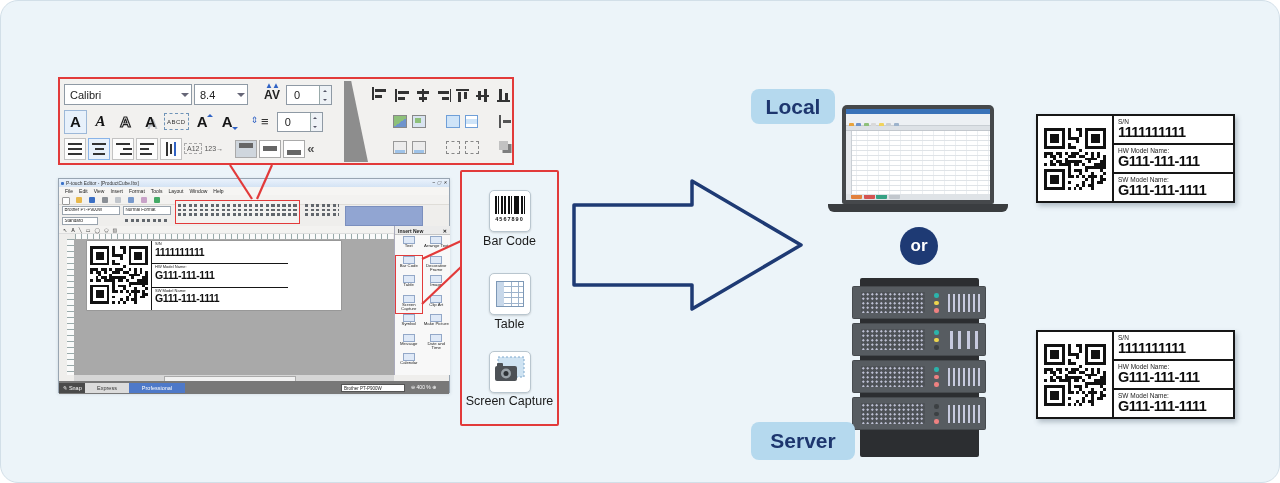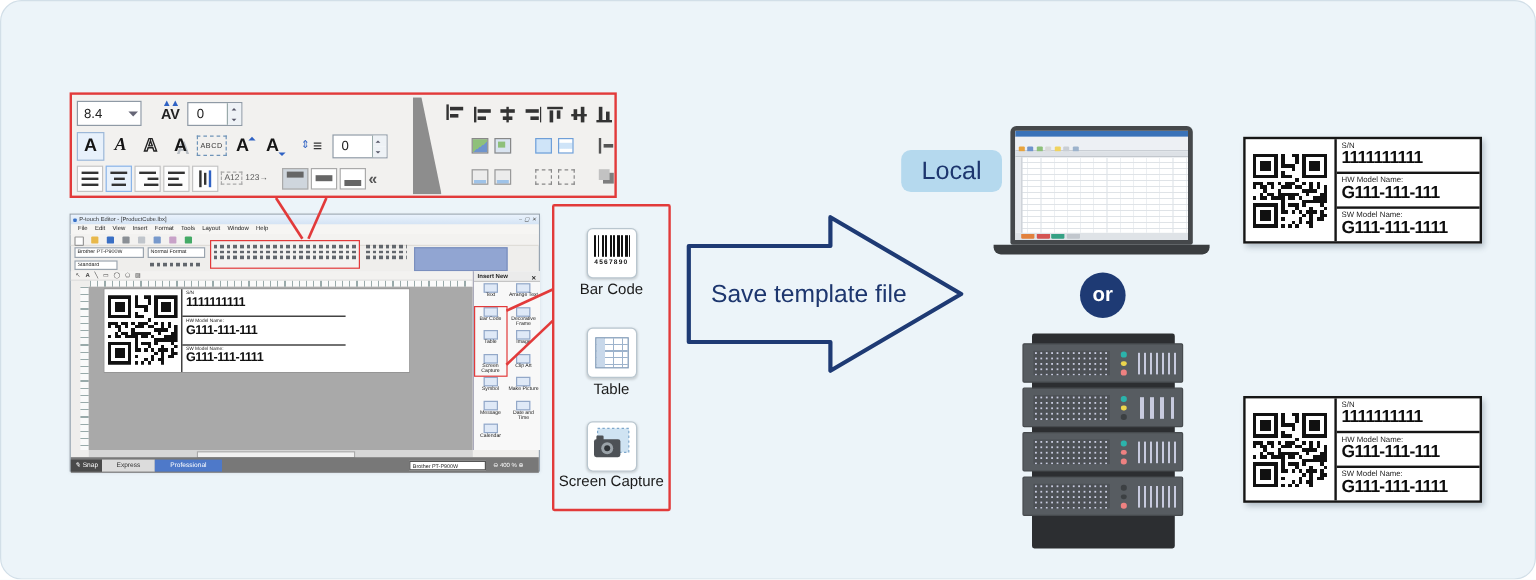--- a/index.html
+++ b/index.html
@@ -114,21 +114,21 @@
   
   .sidebox{position:absolute;left:459px;top:169px;width:99px;height:256px;border:2.5px solid #e23a3a;border-radius:2px;box-sizing:border-box;}
   .cico{position:absolute;left:50%;transform:translateX(-50%);width:40px;height:40px;background:#fff;border:1px solid #b9c6cf;border-radius:5px;box-shadow:0 1px 2px rgba(0,0,0,.15);}
   .bars{position:absolute;left:5px;right:5px;top:5px;height:18px;background:repeating-linear-gradient(90deg,#111 0 2px,#fff 2px 3px,#111 3px 4.5px,#fff 4.5px 6.5px);}
   .bdig{position:absolute;left:0;right:0;top:25px;text-align:center;font-size:5.5px;font-weight:700;letter-spacing:1px;color:#111;}
   .tbl{position:absolute;left:6px;right:6px;top:7px;bottom:7px;border:1px solid #7d98b6;background:linear-gradient(90deg,#c8d8ea 0 7px,rgba(0,0,0,0) 7px),repeating-linear-gradient(180deg,rgba(0,0,0,0) 0 4.5px,#9db3cc 4.5px 5.5px),repeating-linear-gradient(90deg,rgba(0,0,0,0) 0 6.5px,#9db3cc 6.5px 7.5px);}
   .clab{position:absolute;left:0;right:0;text-align:center;font-size:12.5px;line-height:14px;color:#1b1b1b;}
 
   
   .arrowtxt{position:absolute;left:584px;top:233px;width:178px;text-align:center;font-size:20.5px;color:#1d366e;}
-  .chip{position:absolute;background:#b5d9ee;border-radius:8px;display:flex;align-items:center;justify-content:center;color:#1d366e;font-size:21px;font-weight:400;margin-top:36px;}
+  .chip{position:absolute;background:#b5d9ee;border-radius:8px;display:flex;align-items:center;justify-content:center;color:#1d366e;font-size:21px;font-weight:700;}
   .orcircle{position:absolute;left:899px;top:226px;width:38px;height:38px;border-radius:50%;background:#1e3a74;color:#fff;display:flex;align-items:center;justify-content:center;font-size:17px;font-weight:700;}
 
   
   .lap-screen{position:absolute;left:841px;top:104px;width:152px;height:99px;background:#45484b;border-radius:5px 5px 2px 2px;}
   .sheet{position:absolute;inset:4px;background:#fff;display:flex;flex-direction:column;overflow:hidden;}
   .sh-title{height:5px;background:#3a72b8;}
   .sh-ribbon{height:11px;background:#edf0f4;border-bottom:1px solid #c9ced4;white-space:nowrap;}
   .sh-ribbon i{display:inline-block;width:5px;height:5px;margin:2px 0 0 2.5px;border-radius:1px;}
   .sh-cols{height:4px;background:#dde1e6;border-bottom:1px solid #c2c7cd;}
   .sh-body{flex:1;position:relative;background:repeating-linear-gradient(180deg,rgba(0,0,0,0) 0 4px,#dfe3e7 4px 5px),repeating-linear-gradient(90deg,rgba(0,0,0,0) 0 10px,#eceff2 10px 11px);}
@@ -164,20 +164,24 @@
 </style>
 </head>
 <body>
 
 <div class="stage">
 
 
   <div class="bigbox">
     <div class="bb-left">
       <div class="bbrow">
+        <div class="sel" style="width:128px">
+          <span>Calibri</span>
+          <i class="chev"></i>
+        </div>
         <div class="sel" style="width:54px">
           <span>8.4</span>
           <i class="chev"></i>
         </div>
         <span style="width:8px"></span>
         <span class="av"><em>▲▲</em>AV</span>
         <div class="spin">
           <b>0</b>
           <span class="ud">
               <i class="u"></i>
@@ -558,21 +562,20 @@
         <circle cx="16" cy="21.5" r="2.5" fill="#2e3236"></circle>
         <rect x="7" y="11" width="6" height="4" rx="1" fill="#4d5156"></rect>
       </svg>
     </div>
     <div class="clab" style="top:222px">Screen Capture</div>
   </div>
 
   <svg class="abs" style="left:566px;top:176px" width="242" height="136">
     <polygon points="7,28 125,28 125,4 234,68 125,132 125,108 7,108" fill="#ecf4f9" stroke="#1e3a74" stroke-width="3.5" stroke-linejoin="round"></polygon>
   </svg>
-  <div class="arrowtxt">Save template file</div>
 
   <div class="chip" style="left:750px;top:88px;width:84px;height:35px">Local</div>
   <div class="lap-screen">
     <div class="sheet">
       <div class="sh-title"></div>
       <div class="sh-ribbon">
         <i style="background:#e8a33d"></i><i style="background:#6f94cc"></i><i style="background:#8ec07a"></i><i style="background:#d9d9d9"></i><i style="background:#f0d35e"></i><i style="background:#c9ced4"></i><i style="background:#9db3cc"></i>
       </div>
       <div class="sh-cols"></div>
       <div class="sh-body">
@@ -612,20 +615,21 @@
     <i class="led" style="top: 21px; background: rgb(238, 129, 129);"></i>
     <div class="slats sl-n"></div>
   </div>
   <div class="server-unit" style="top:396px">
     <div class="dotpanel"></div>
     <i class="led" style="top: 6px; background: rgb(60, 64, 67);"></i>
     <i class="led" style="top: 13.5px; background: rgb(60, 64, 67);"></i>
     <i class="led" style="top: 21px; background: rgb(238, 129, 129);"></i>
     <div class="slats sl-n"></div>
   </div>
+  <div class="chip" style="left:750px;top:421px;width:104px;height:38px">Server</div>
 
   <div class="dlabel" style="left:1035px;top:113px">
     <div class="dl-qr">
       <svg class="qr" viewBox="0 0 21 21" shape-rendering="crispEdges" width="62" height="62">
           <rect x="0" y="0" width="21" height="21" fill="#fff"></rect>
           <rect x="8" y="0" width="1" height="1" fill="#111"></rect>
           <rect x="11" y="0" width="1" height="1" fill="#111"></rect>
           <rect x="12" y="0" width="1" height="1" fill="#111"></rect>
           <rect x="8" y="1" width="1" height="1" fill="#111"></rect>
           <rect x="12" y="1" width="1" height="1" fill="#111"></rect>

